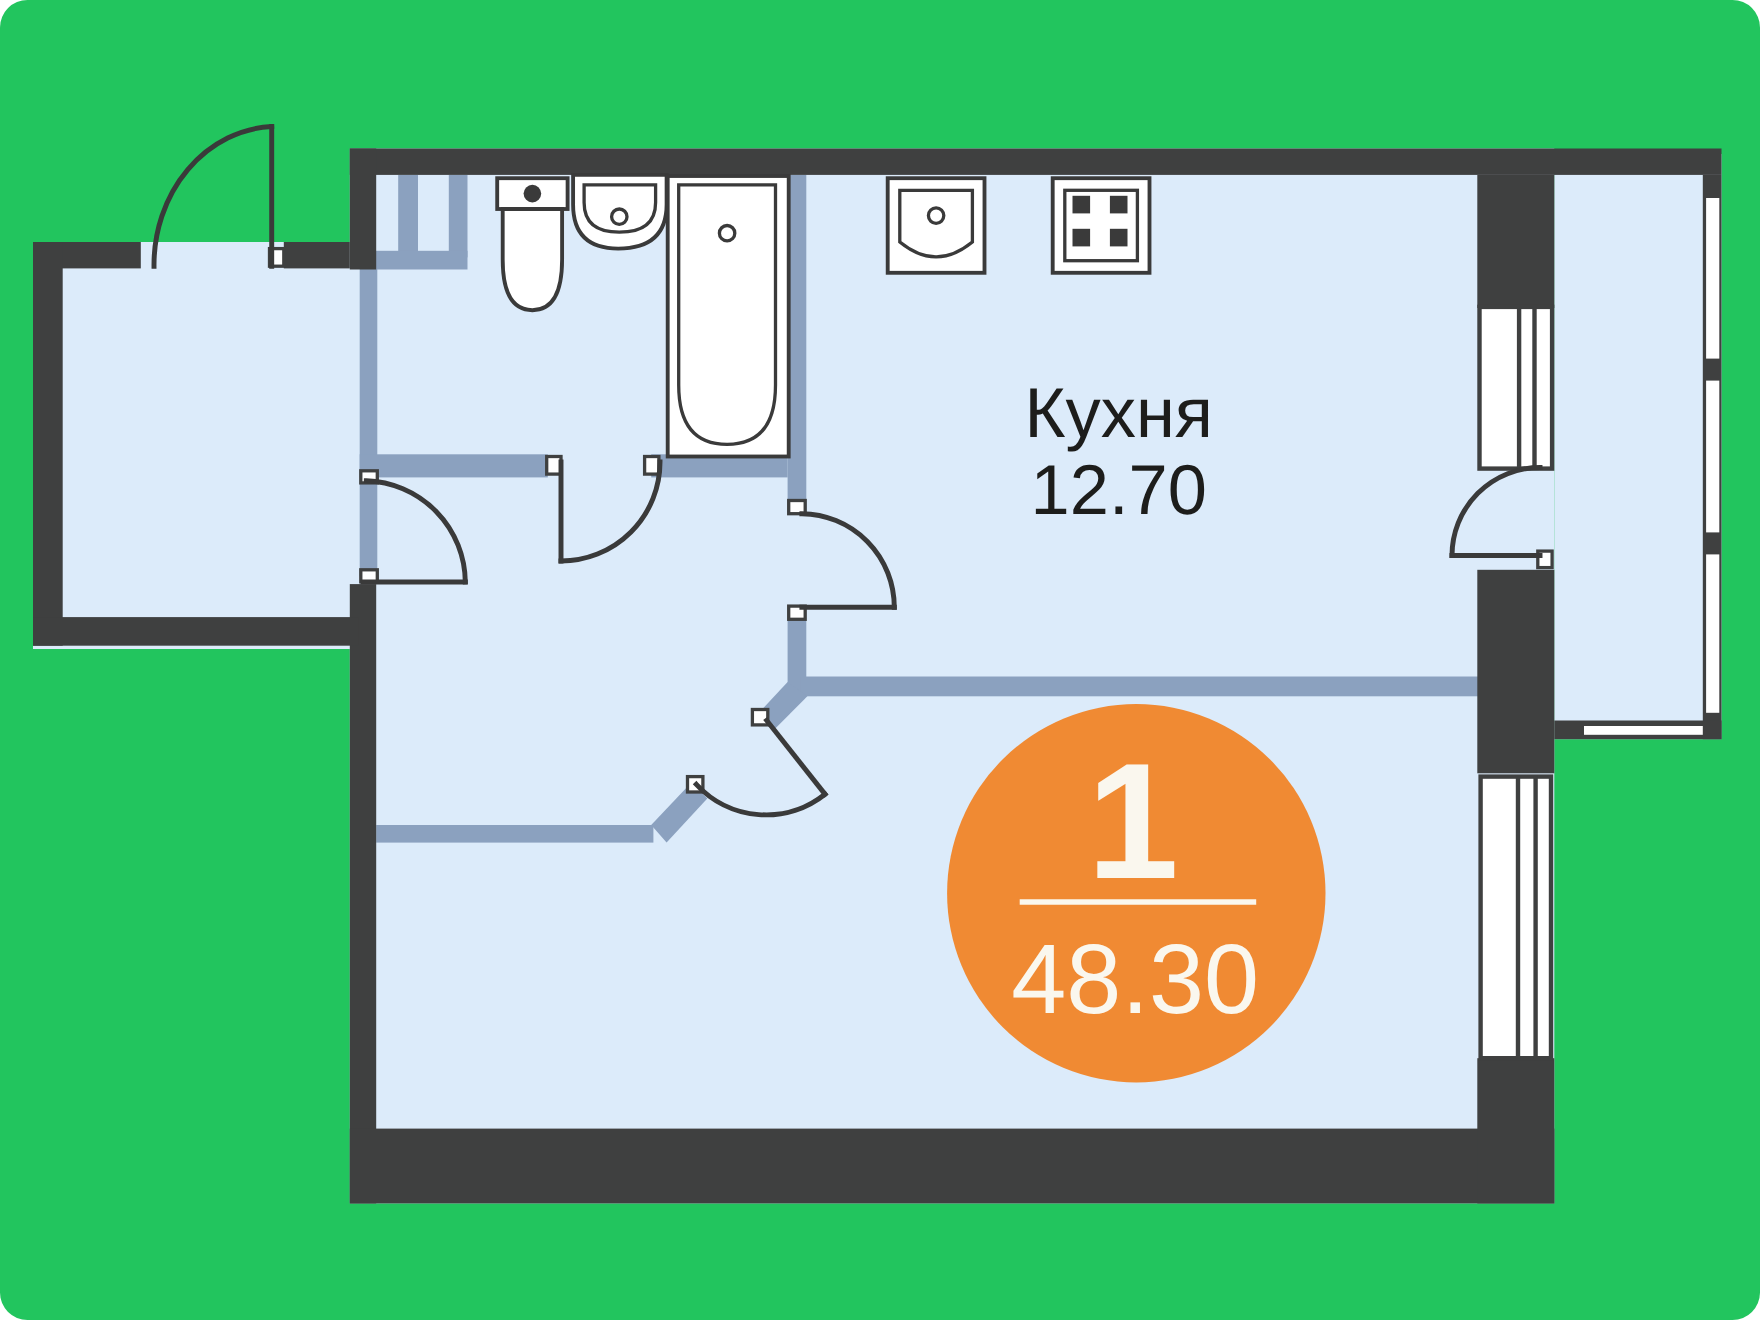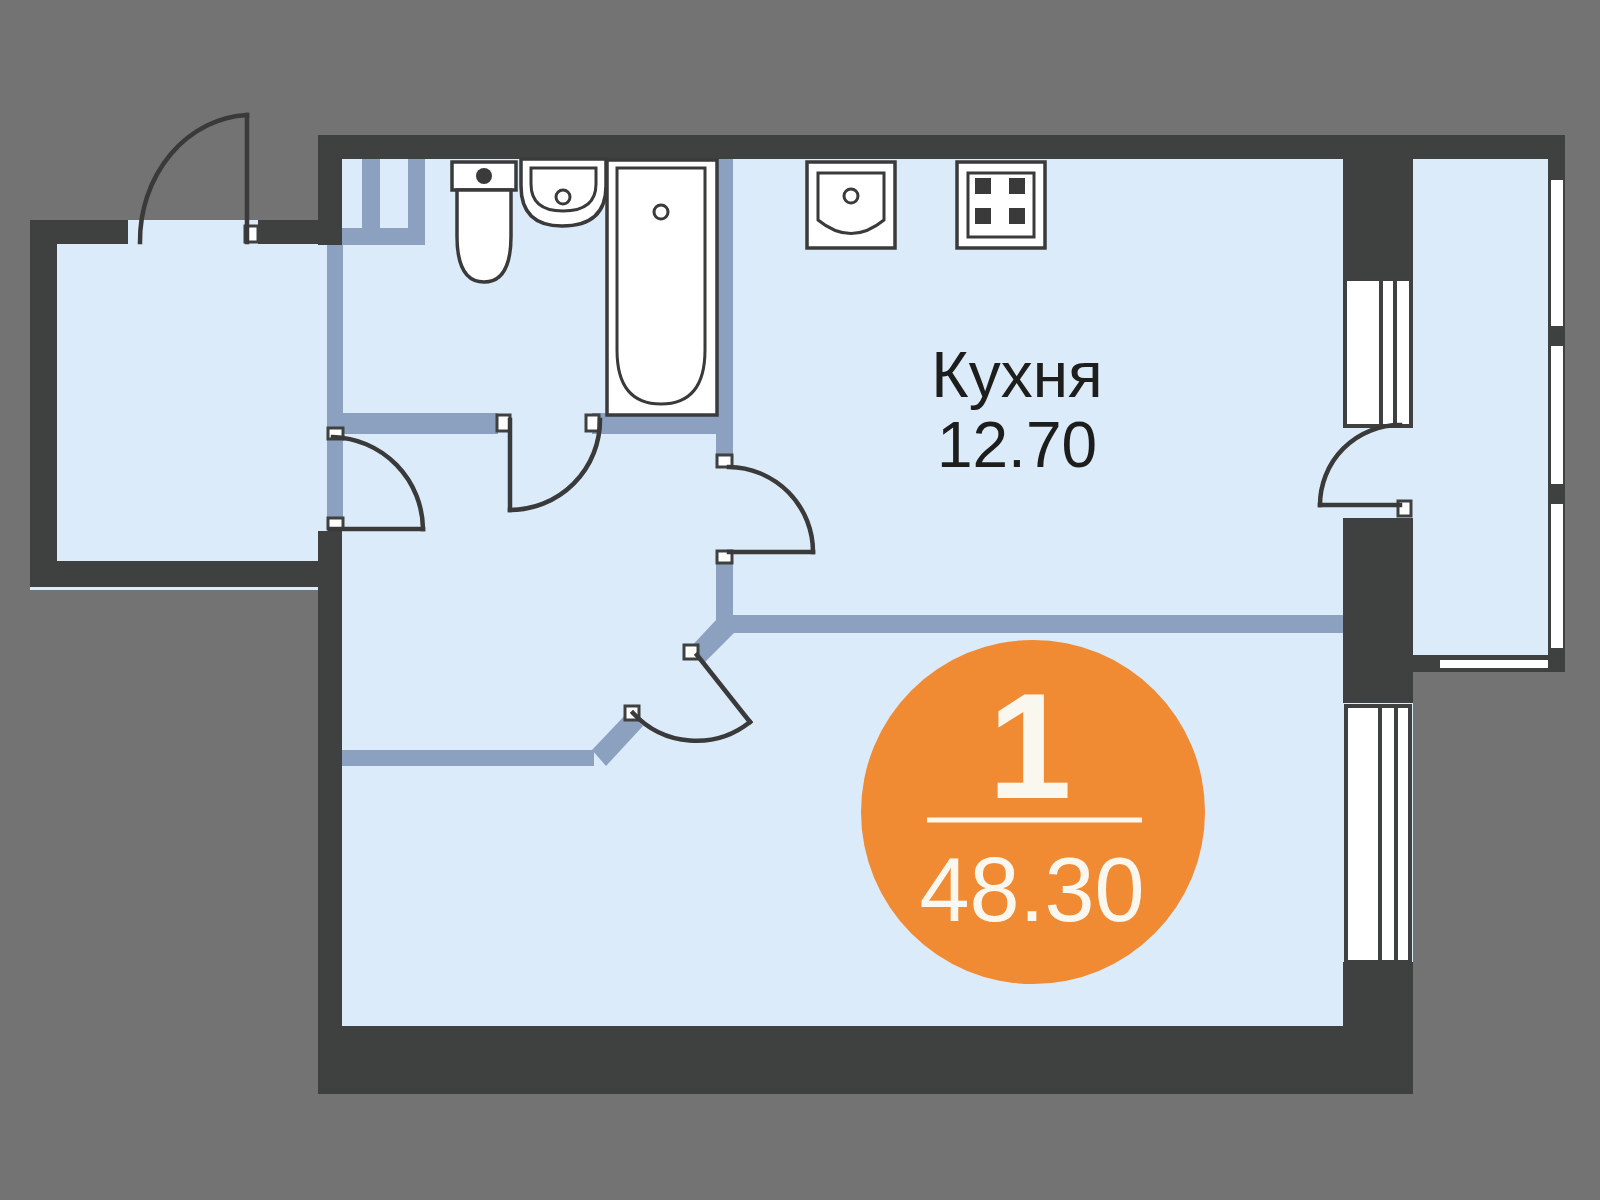--- a/index.html
+++ b/index.html
@@ -1,17 +1,17 @@
 <!DOCTYPE html>
 <html><head>
 <meta charset="utf-8">
 <style>
   html,body{margin:0;padding:0;background:#ffffff;}
-  .canvas{position:relative;width:1600px;height:1200px;background:#737373;overflow:hidden;
-          font-family:"Liberation Sans", sans-serif;}
+  .canvas{position:relative;width:1600px;height:1200px;background:#22c55e;overflow:hidden;
+          font-family:"Liberation Sans", sans-serif;border-radius:25px;}
   svg{display:block;}
   .room   {fill:#DCEBFA;}
   .wall   {fill:#3F4040;}
   .part   {fill:#8BA1BF;}
   .win    {fill:#FFFFFF;stroke:#3F4040;stroke-width:4;}
   .winpl  {fill:#FFFFFF;}
   .mull   {stroke:#3F4040;stroke-width:4;fill:none;}
   .door   {fill:none;stroke:#3A3A3A;stroke-width:4.5;stroke-linecap:square;}
   .jamb   {fill:#FFFFFF;stroke:#3F4040;stroke-width:3;}
   .fix    {fill:#FFFFFF;stroke:#3A3A3A;stroke-width:3.5;}

